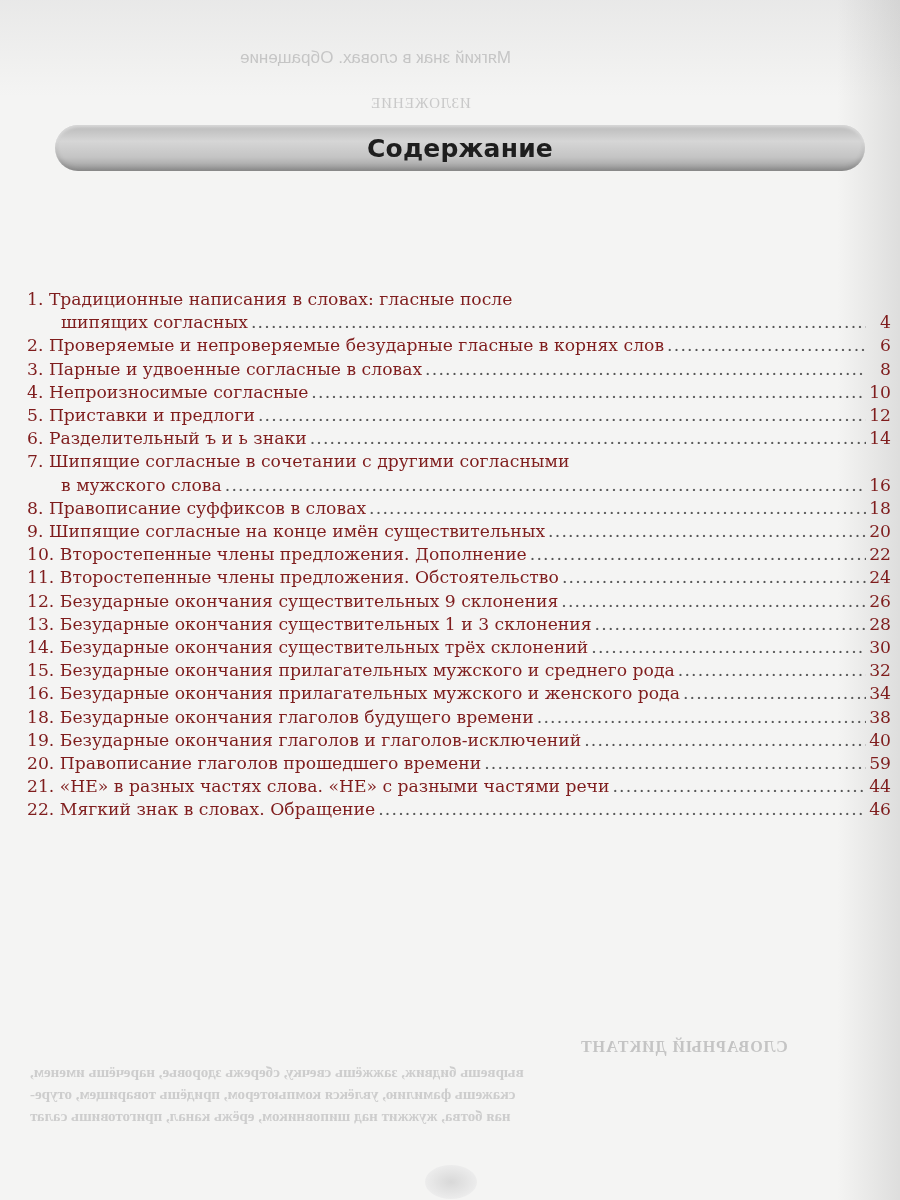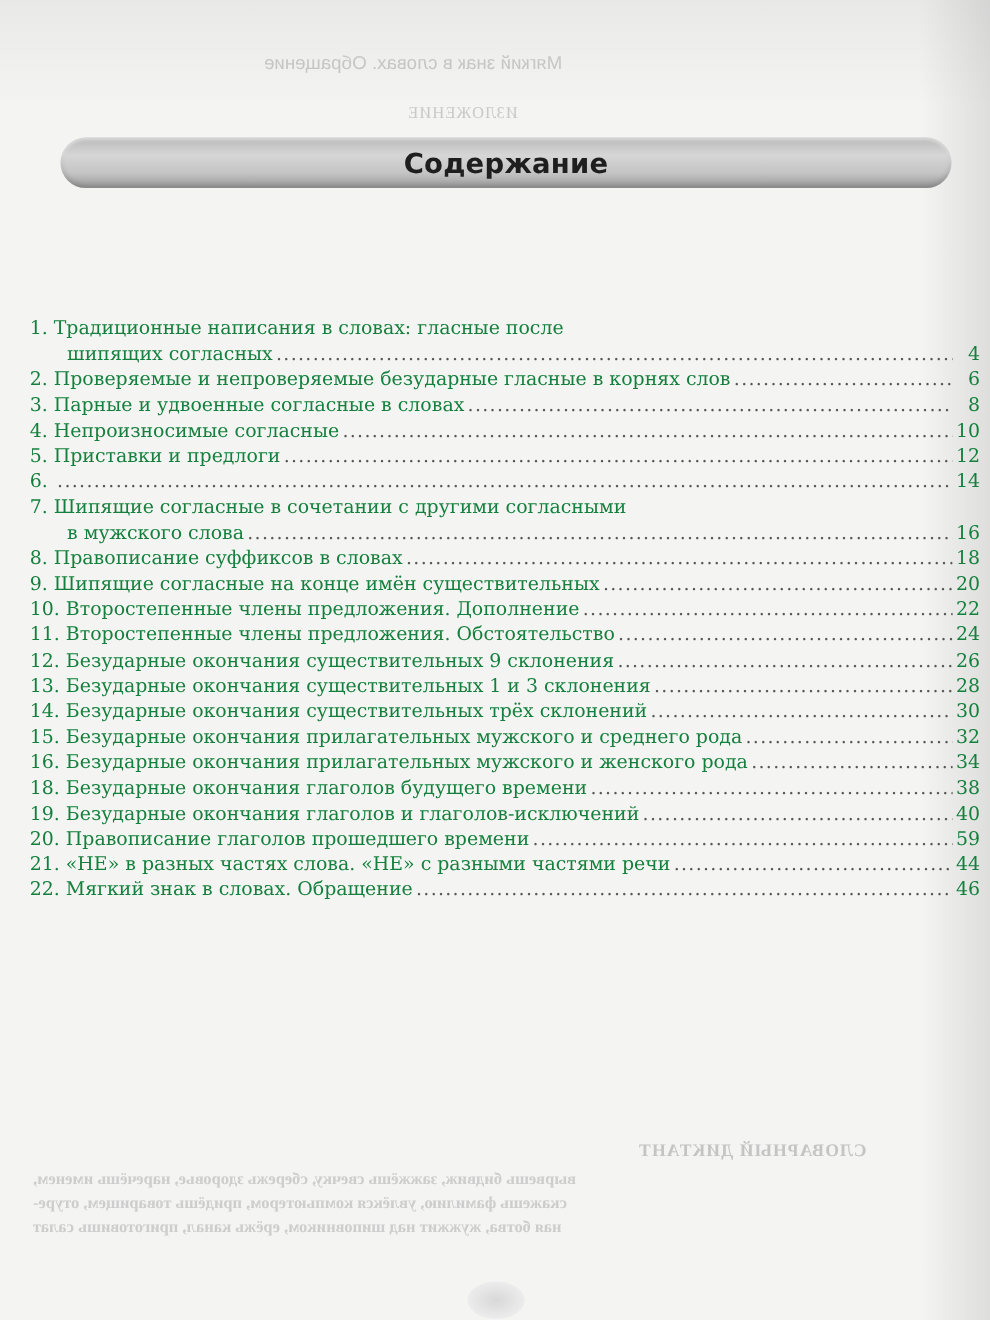--- a/index.html
+++ b/index.html
@@ -37,21 +37,21 @@
     background: linear-gradient(180deg, #b9b9b9 0%, #d6d6d6 35%, #c4c4c4 70%, #9a9a9a 100%);
     box-shadow: inset 0 -3px 5px rgba(0,0,0,0.15), inset 0 2px 3px rgba(255,255,255,0.5);
     display: flex; align-items: center; justify-content: center;
   }
   .header-title {
     font-family: "DejaVu Sans", "Liberation Sans", sans-serif;
     font-weight: bold; font-size: 25px; color: #1e1e1e; letter-spacing: 0.2px;
   }
 
   .toc { position: absolute; left: 27px; top: 288px; width: 864px; }
-  .toc-entry { font-size: 17.2px; line-height: 23.2px; color: #15803d; }
+  .toc-entry { font-size: 17.2px; line-height: 23.2px; color: #7f1d1d; }
   .toc-row { display: flex; align-items: baseline; }
   .toc-num { white-space: nowrap; }
   .toc-text { white-space: nowrap; }
   .toc-first-line { white-space: nowrap; }
   .toc-cont { padding-left: 34px; align-items: flex-end; }
   .toc-leader {
     flex: 1 1 auto; overflow: hidden; white-space: nowrap; margin: 0 3px;
     letter-spacing: 1.2px; color: #555;
   }
   .toc-leader::before { content: "......................................................................................................................................................................................................................................"; }
@@ -106,21 +106,21 @@
     <span class="toc-page">10</span>
   </div>
 
   <div class="toc-entry toc-row">
     <span class="toc-num">5.</span>&nbsp;<span class="toc-text">Приставки и предлоги</span>
     <span class="toc-leader"></span>
     <span class="toc-page">12</span>
   </div>
 
   <div class="toc-entry toc-row">
-    <span class="toc-num">6.</span>&nbsp;
+    <span class="toc-num">6.</span>&nbsp;<span class="toc-text">Разделительный ъ и ь знаки</span>
     <span class="toc-leader"></span>
     <span class="toc-page">14</span>
   </div>
 
   <div class="toc-entry">
     <div class="toc-first-line">
       <span class="toc-num">7.</span>
       <span class="toc-text">Шипящие согласные в сочетании с другими согласными</span>
     </div>
     <div class="toc-row toc-cont">

